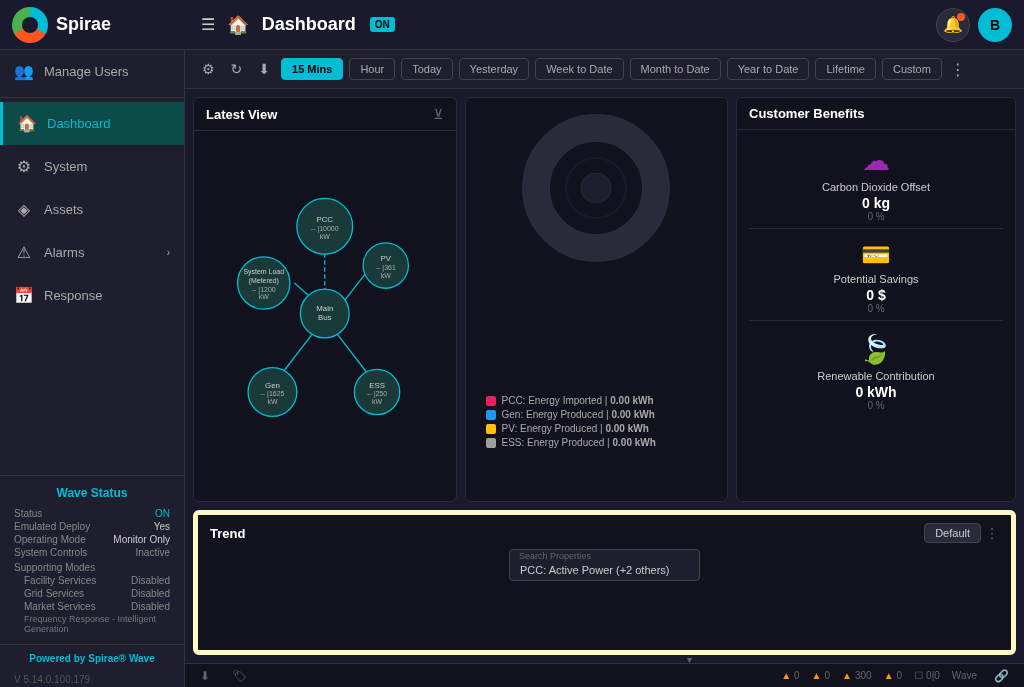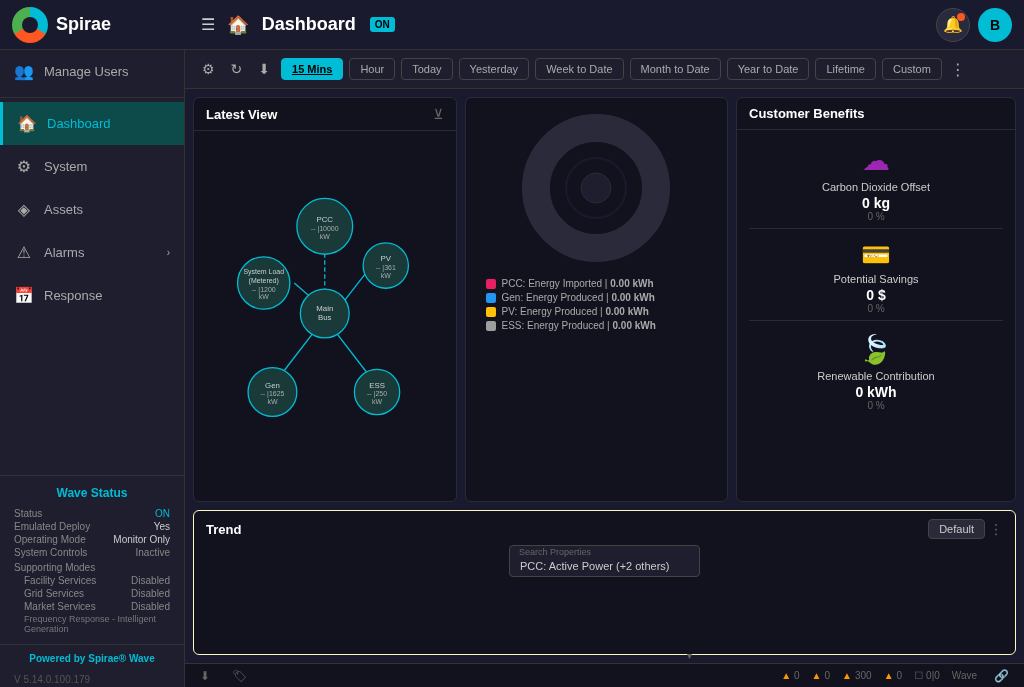--- a/index.html
+++ b/index.html
@@ -158,21 +158,20 @@
       background: none;
       color: #aaa;
       cursor: pointer;
       font-size: 11px;
     }
     .time-btn.active {
       background: #00bcd4;
       color: #000;
       border-color: #00bcd4;
       font-weight: bold;
-      text-decoration: underline;
     }
     .toolbar-more { background: none; border: none; color: #aaa; cursor: pointer; font-size: 16px; margin-left: 2px; }
 
     
     .dashboard-grid {
       flex: 1;
       display: grid;
       grid-template-columns: 1fr 1fr 280px;
       grid-template-rows: 1fr auto;
       gap: 8px;
@@ -198,21 +197,21 @@
 
     
     .latest-view { grid-column: 1; grid-row: 1; }
 
     
     .energy-contribution { grid-column: 2; grid-row: 1; }
     .donut-container {
       display: flex;
       flex-direction: column;
       align-items: center;
-      justify-content: flex-start;
+      justify-content: space-between;
       padding: 10px;
       height: calc(100% - 40px);
     }
     .donut-chart { position: relative; width: 160px; height: 160px; }
     .donut-svg { width: 160px; height: 160px; }
     .legend { margin-top: 10px; width: 100%; padding: 0 10px; }
     .legend-item {
       display: flex; align-items: center; gap: 6px;
       font-size: 10px; color: #aaa; margin-bottom: 3px;
     }
@@ -239,21 +238,21 @@
     .benefit-name { color: #ccc; font-size: 11px; text-align: center; margin-bottom: 2px; }
     .benefit-value { color: white; font-size: 14px; font-weight: bold; }
     .benefit-pct { color: #666; font-size: 10px; }
 
     
     .trend-panel {
       grid-column: 1 / -1;
       grid-row: 2;
       background: #12121e;
       border-radius: 6px;
-      border: 1px solid #fef9c3;
+      border: 5px solid #fef9c3;
       padding: 8px 12px;
       height: 145px;
     }
     .trend-header {
       display: flex;
       align-items: center;
       justify-content: space-between;
       margin-bottom: 6px;
     }
     .trend-title { color: white; font-size: 13px; font-weight: bold; }

